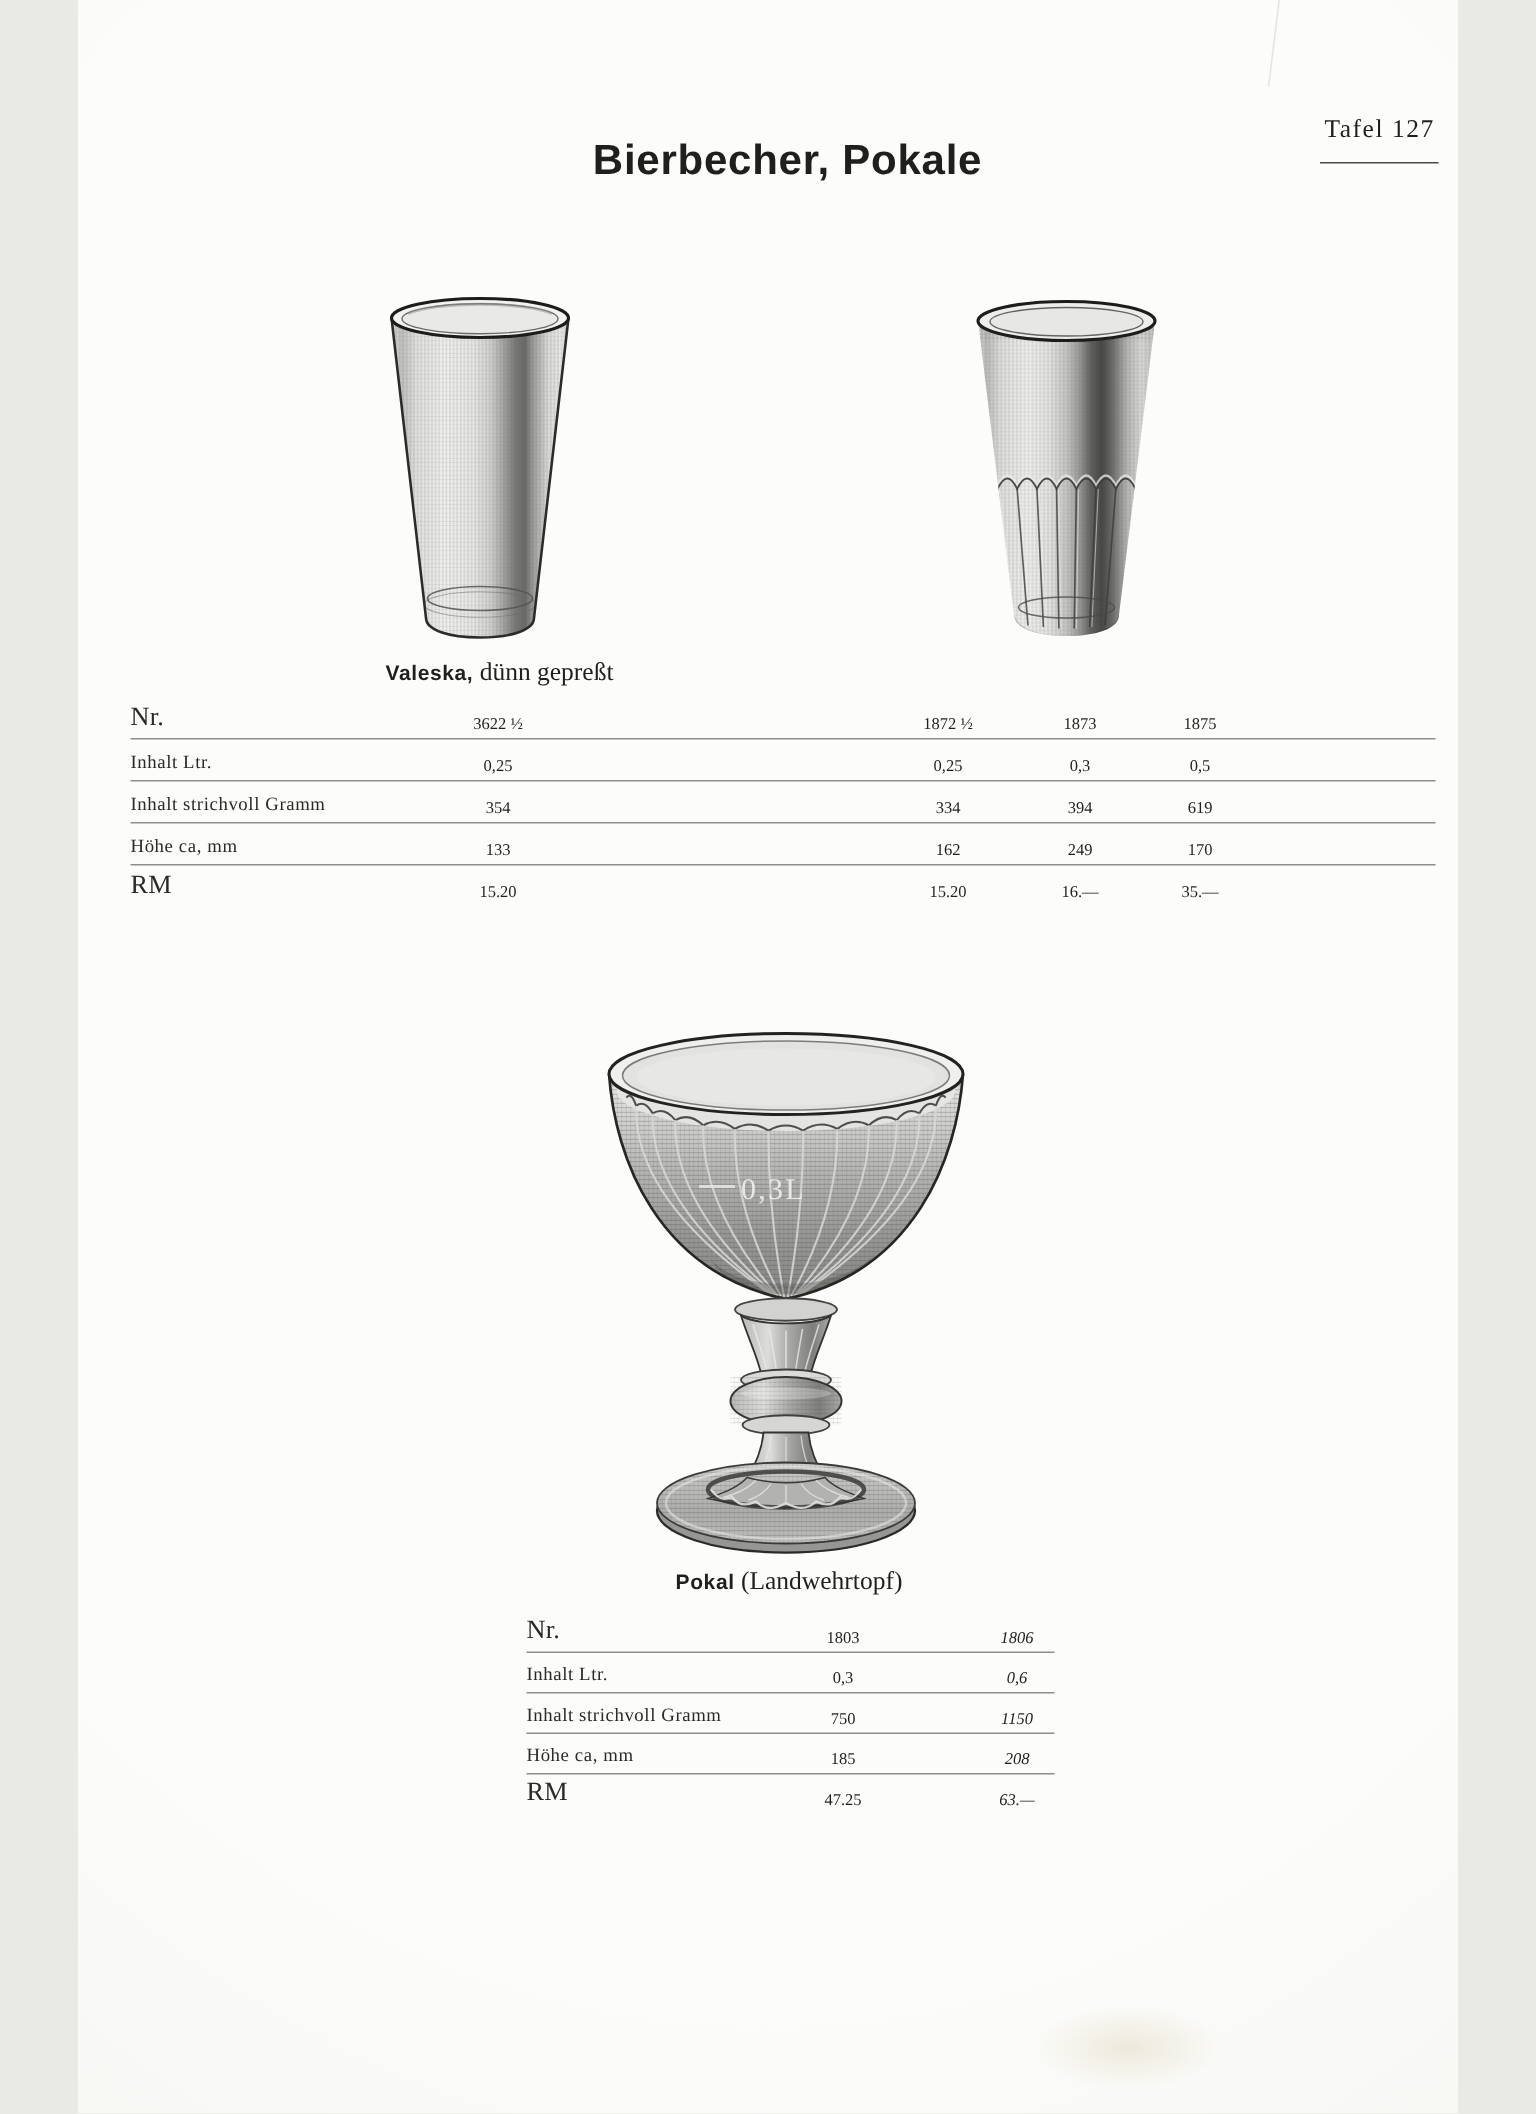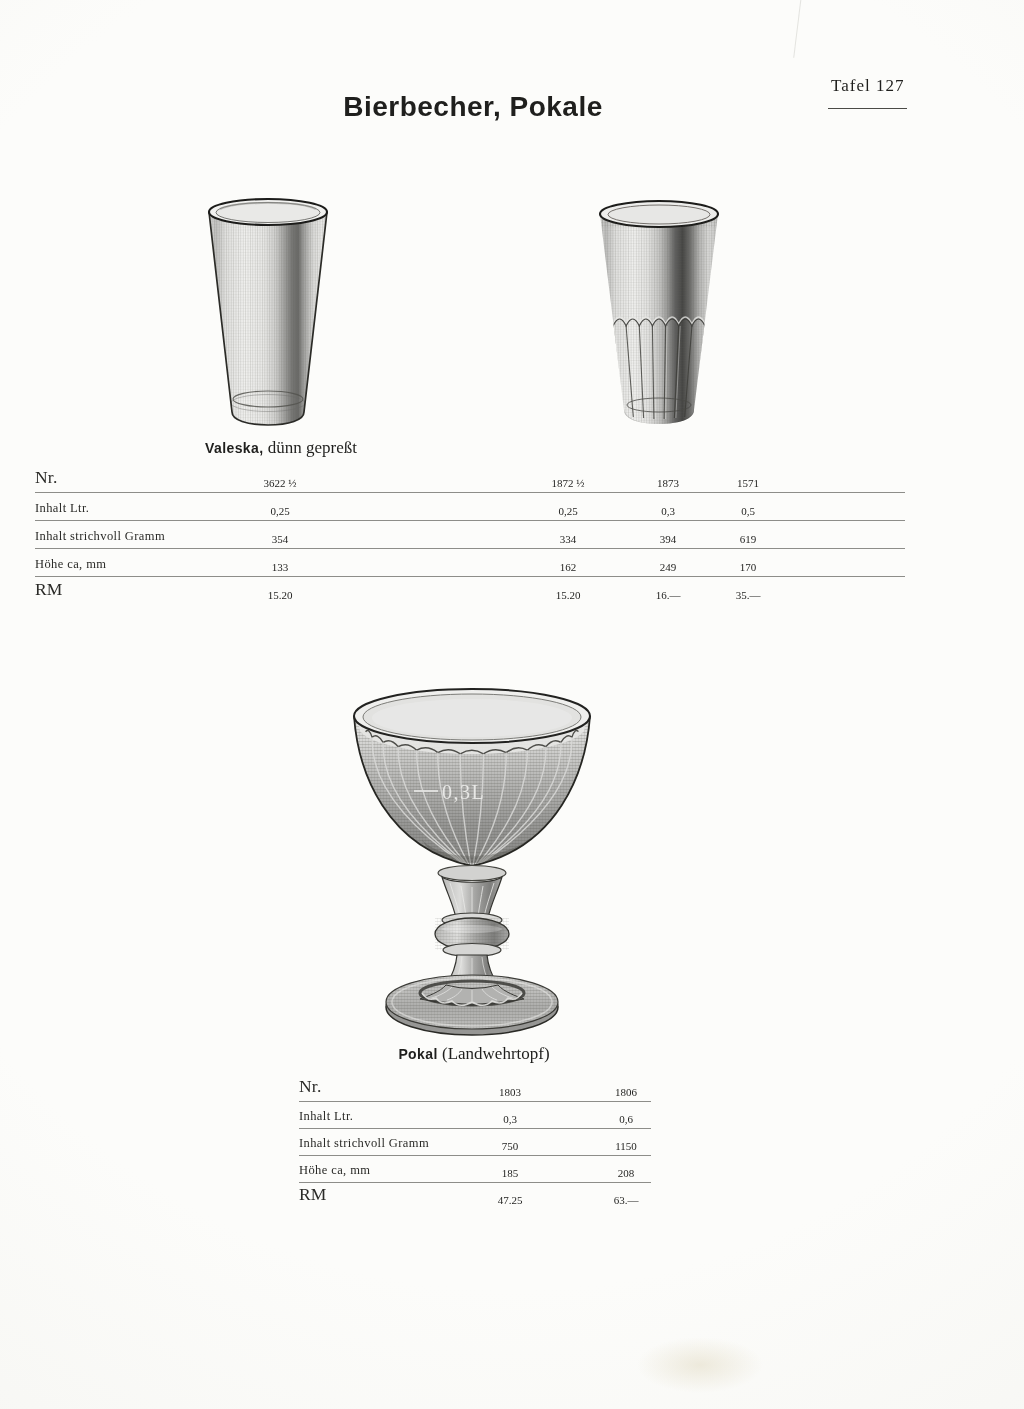--- a/index.html
+++ b/index.html
@@ -1,17 +1,17 @@
 <!DOCTYPE html>
 <html><head>
 <meta charset="utf-8">
 <style>
   html,body{margin:0;padding:0;background:#e9e9e6;}
   .page{
-    position:relative;width:1024px;height:1409px;margin:0 auto;overflow:hidden;
+    position:relative;width:920px;height:1409px;margin:0 auto;overflow:hidden;
     background:
       radial-gradient(ellipse 90px 40px at 700px 1365px, rgba(226,219,196,.55), rgba(226,219,196,0) 70%),
       radial-gradient(ellipse 120% 90% at 50% 42%, #fcfcfa 55%, #f3f3ef 100%);
     color:#1f1f1d;
     font-family:"Liberation Serif", serif;
   }
   .abs{position:absolute;}
   
   .title{left:173px;top:72px;width:600px;text-align:center;
     font-family:"Liberation Sans", sans-serif;font-weight:bold;font-size:28px;letter-spacing:.5px;}
@@ -21,23 +21,23 @@
   .caption{width:340px;text-align:center;font-size:17px;}
   .caption b{font-family:"Liberation Sans", sans-serif;font-size:14px;letter-spacing:.4px;}
   
   .tbl{display:flex;flex-direction:column;}
   .trow{position:relative;border-bottom:1px solid #8d8d89;}
   .trow.last{border-bottom:none;}
   .lbl{position:absolute;left:0;bottom:4px;font-size:12.5px;letter-spacing:.4px;color:#2a2a27;}
   .lbl.lg{font-size:17.5px;letter-spacing:.2px;}
   .val{position:absolute;bottom:3px;width:110px;text-align:center;font-size:11px;}
   .tbl-top .trow{height:27px;}
-  .tbl-top .c1{left:190px;} .tbl-top .c2{left:478px;margin-top:29px;} .tbl-top .c3{left:578px;} .tbl-top .c4{left:658px;}
+  .tbl-top .c1{left:190px;} .tbl-top .c2{left:490px;margin-top:29px;} .tbl-top .c3{left:578px;} .tbl-top .c4{left:658px;}
   .tbl-bot .trow{height:26px;}
-  .tbl-bot .c1{left:156px;} .tbl-bot .c2{left:272px;}
+  .tbl-bot .c1{left:156px;} .tbl-bot .c2{left:272px;font-style:italic;}
   figure{margin:0;}
 </style>
 </head>
 <body>
 
 <div class="page">
 
   <h1 class="abs title">Bierbecher, Pokale</h1>
   <div class="abs tafel">Tafel 127</div>
   <div class="abs fold"></div>
@@ -145,21 +145,21 @@
     <b>Valeska,</b>
     <span>dünn gepreßt</span>
   </div>
 
   <div class="abs tbl tbl-top" style="left:35px;top:465px;width:870px;">
     <div class="trow">
       <span class="lbl lg">Nr.</span>
       <span class="val c1">3622 ½</span>
       <span class="val c2">1872 ½</span>
       <span class="val c3">1873</span>
-      <span class="val c4">1571</span>
+      <span class="val c4">1875</span>
     </div>
     <div class="trow">
       <span class="lbl">Inhalt Ltr.</span>
       <span class="val c1">0,25</span>
       <span class="val c2">0,25</span>
       <span class="val c3">0,3</span>
       <span class="val c4">0,5</span>
     </div>
     <div class="trow">
       <span class="lbl">Inhalt strichvoll Gramm</span>

